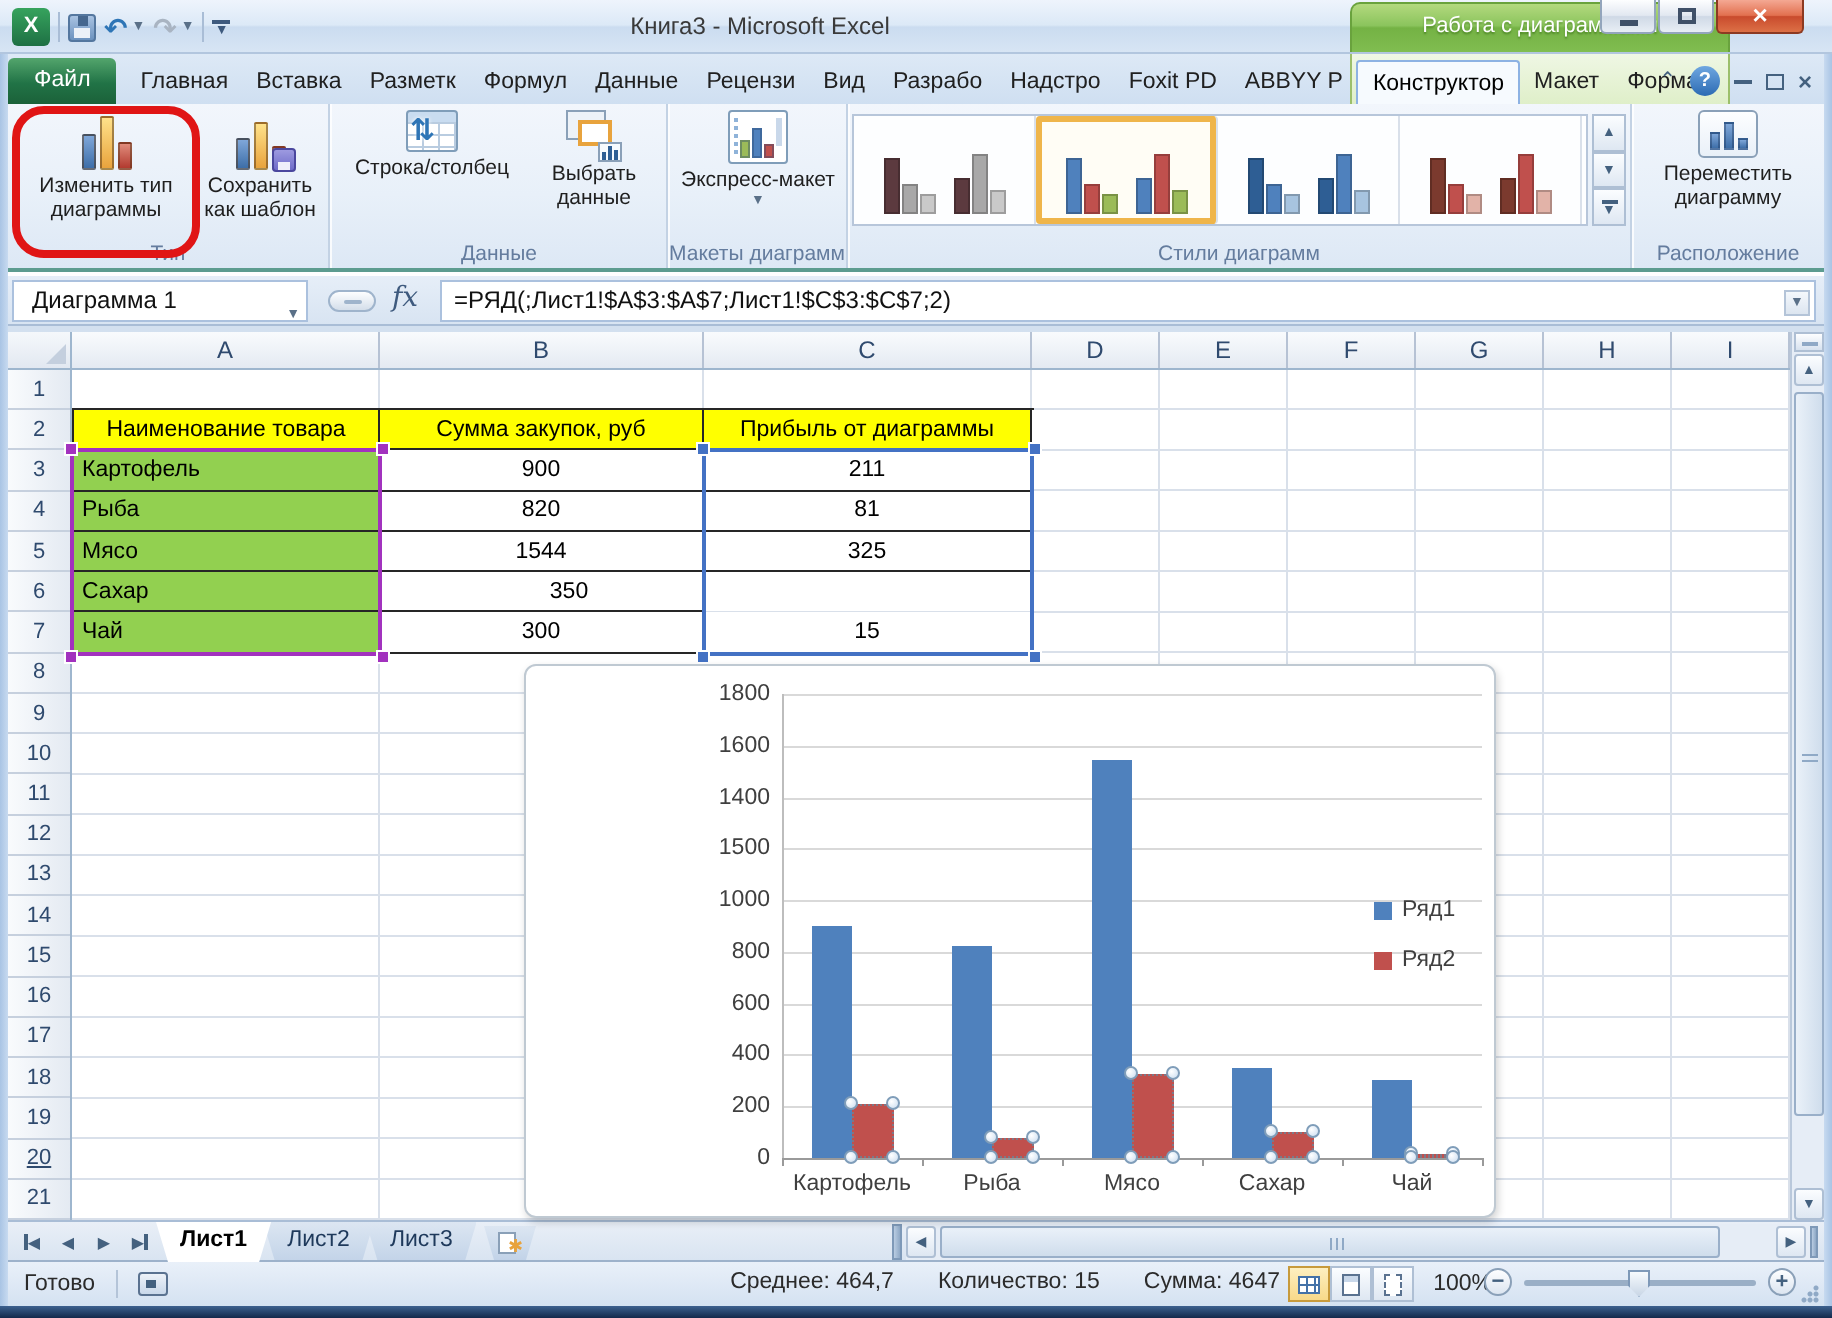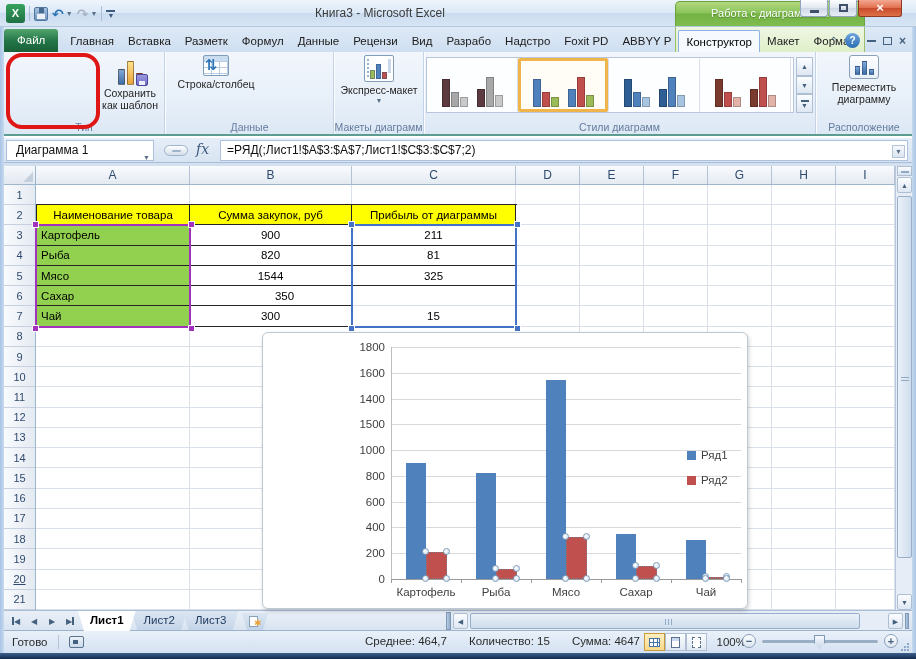--- a/index.html
+++ b/index.html
@@ -284,39 +284,59 @@
       <span class="tico">⌃</span>
       <span class="helpico">?</span>
       <span class="smin"></span>
       <span class="smax"></span>
       <span class="sclose">×</span>
     </div>
   </div>
 
   <div class="ribbon">
     <div class="rgroup" style="left:0;width:161px;">
+      <div class="rbtn" style="left:6px;width:86px;">
+        <div class="icon-bars">
+          <i style="height:18px;background:linear-gradient(#7FA7D9,#3D6EA8)"></i>
+          <i style="height:27px;background:linear-gradient(#FFE28A,#E8A33D)"></i>
+          <i style="height:14px;background:linear-gradient(#E08B7B,#B23A2F)"></i>
+        </div>
+        <div class="rlabel">Изменить тип диаграммы</div>
+      </div>
       <div class="rbtn" style="left:94px;width:64px;">
         <div class="icon-bars">
           <i style="height:16px;background:linear-gradient(#7FA7D9,#3D6EA8)"></i>
           <i style="height:24px;background:linear-gradient(#FFE28A,#E8A33D)"></i>
           <i style="height:12px;background:linear-gradient(#E08B7B,#B23A2F)"></i>
           <span class="chip-floppy"></span>
         </div>
         <div class="rlabel">Сохранить как шаблон</div>
       </div>
       <div class="glabel">Тип</div>
       <div class="annot" style="left:2px;top:1px;width:94px;height:76px;"></div>
     </div>
 
     <div class="rgroup" style="left:162px;width:168px;">
       <div class="rbtn" style="left:6px;width:88px;">
         <div class="icon-table">
             <span class="swapglyph">⇅</span>
           </div>
         <div class="rlabel">Строка/столбец</div>
+      </div>
+      <div class="rbtn" style="left:98px;width:66px;">
+        <div class="icon-select">
+          <div class="back"></div>
+            <div class="front"></div>
+          <div class="badge">
+              <i style="height:4px"></i>
+              <i style="height:7px"></i>
+              <i style="height:5px"></i>
+            </div>
+        </div>
+        <div class="rlabel">Выбрать данные</div>
       </div>
       <div class="glabel">Данные</div>
     </div>
 
     <div class="rgroup" style="left:330px;width:90px;">
       <div class="rbtn" style="left:4px;width:82px;">
         <div class="icon-layout">
           <i style="height:9px;background:#9BBB59"></i>
             <i style="height:15px;background:#4F81BD"></i>
             <i style="height:7px;background:#C0504D"></i>

